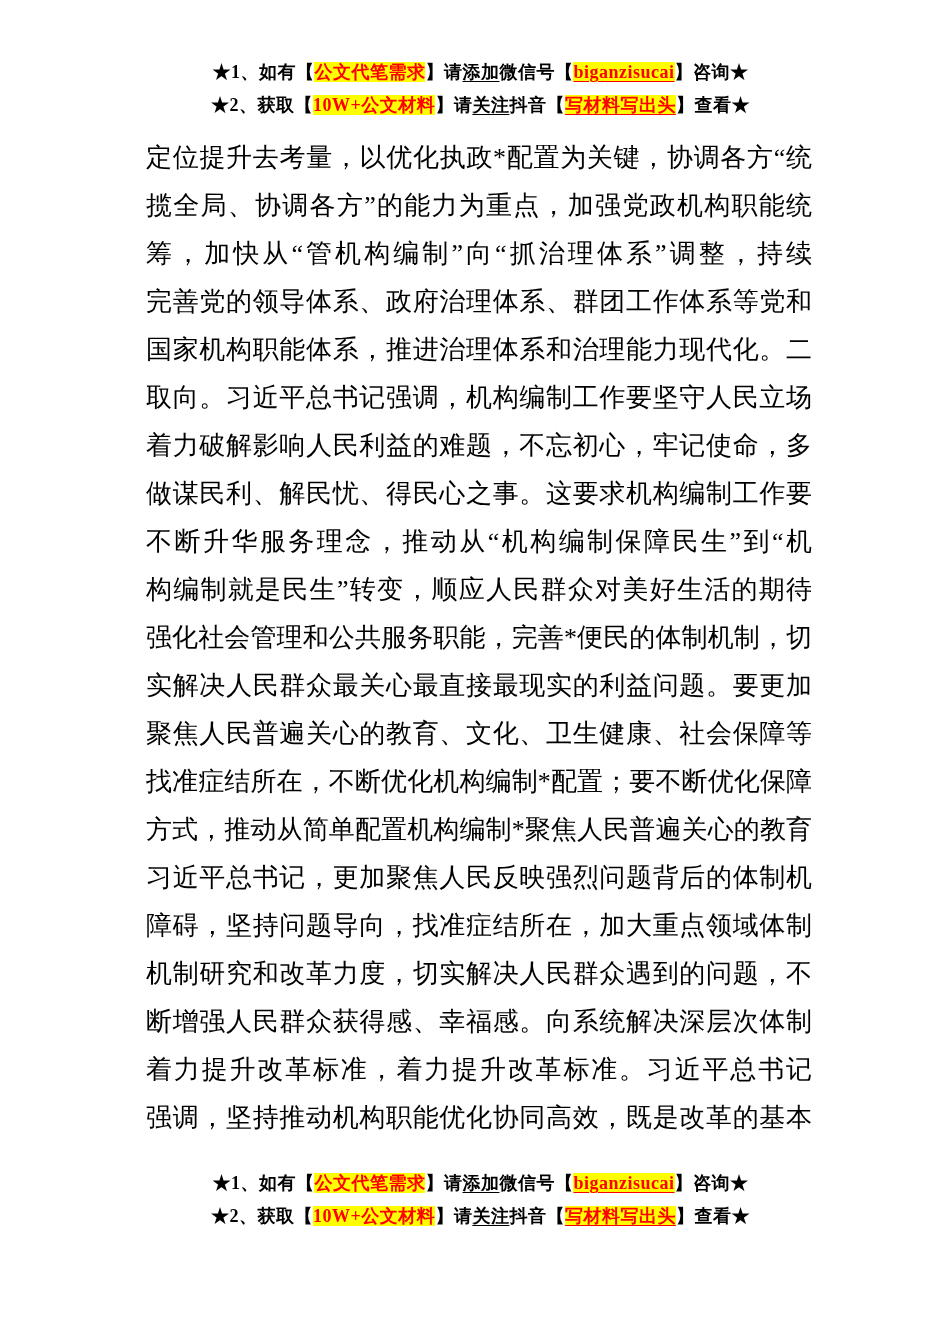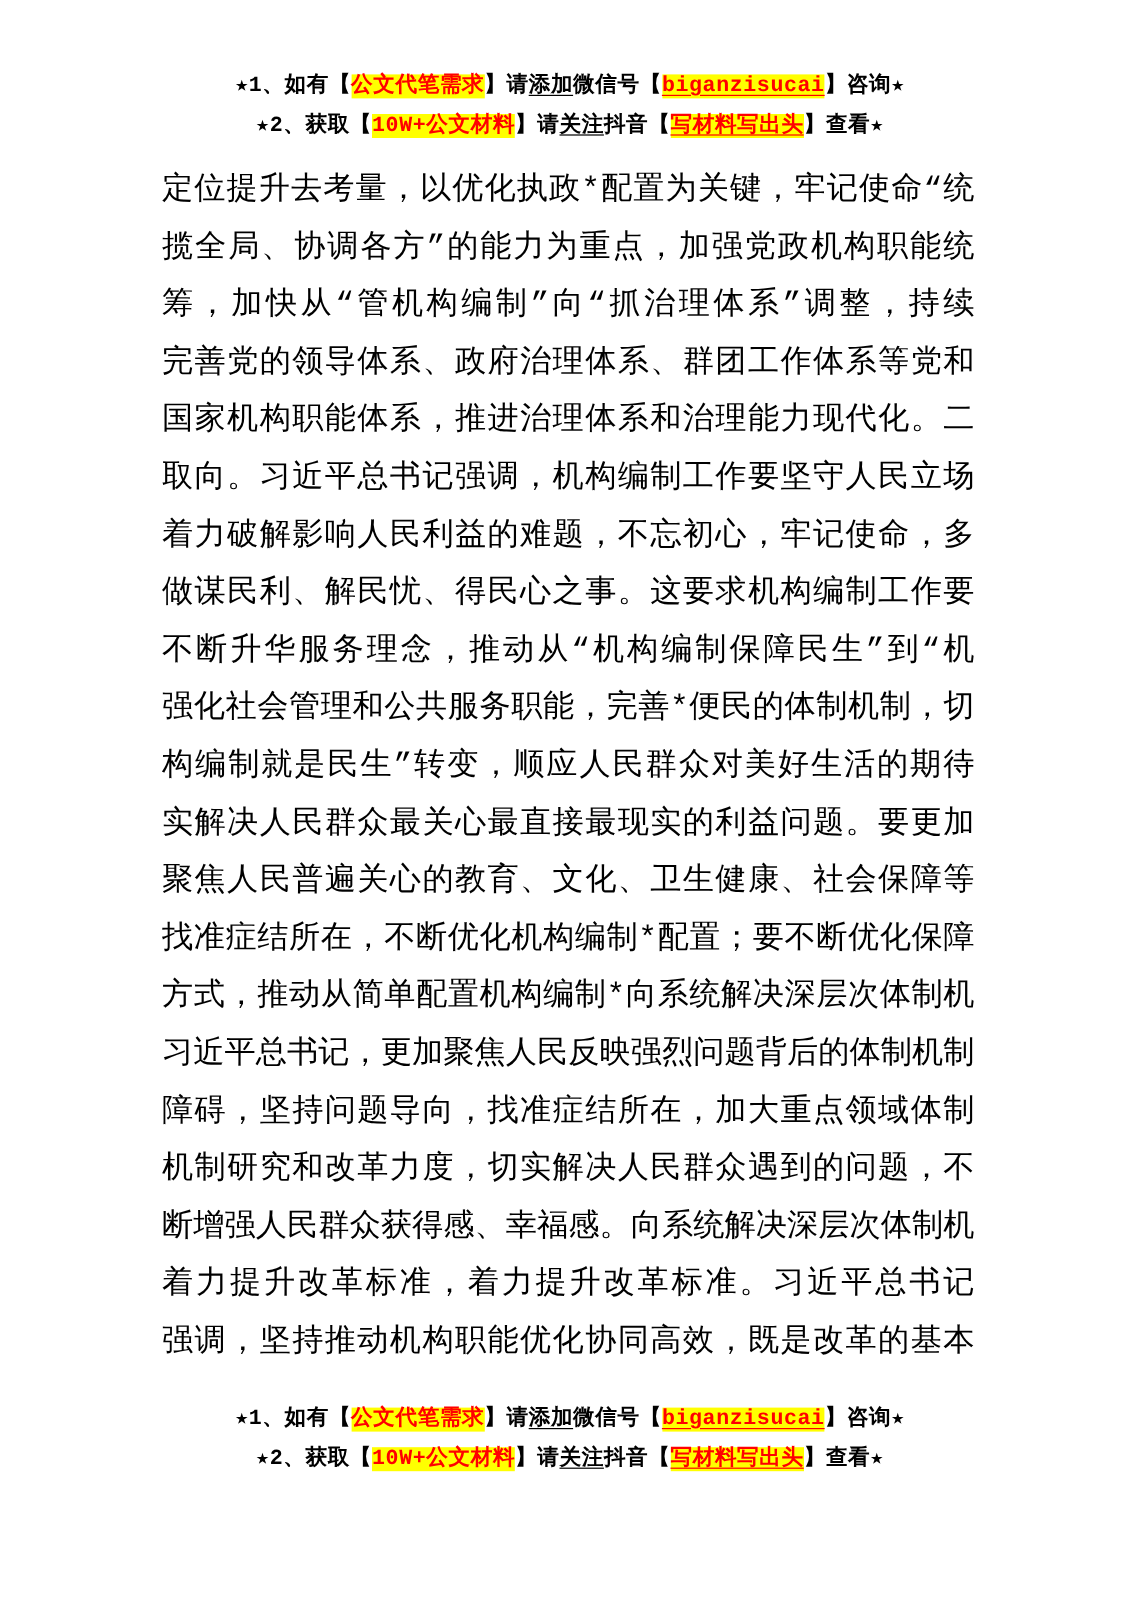--- a/index.html
+++ b/index.html
@@ -2,22 +2,23 @@
 <html><head>
 <meta charset="utf-8">
 <style>
   * { margin: 0; padding: 0; box-sizing: border-box; }
   html, body { background: #ffffff; }
   .page {
     position: relative;
     width: 950px;
     height: 1344px;
     background: #ffffff;
-    font-family: Liberation Mono, monospace;
+    font-family: Liberation Serif, serif;
     overflow: hidden;
+    padding-left: 11px;
   }
   .notice {
     text-align: center;
     font-weight: bold;
     font-size: 18px;
     line-height: 33px;
     color: #000000;
     letter-spacing: 0.5px;
   }
   .notice-top { padding-top: 56px; }
@@ -45,35 +46,35 @@
 <body>
 
 <div class="page">
 
   <div class="notice notice-top">
     <div class="notice-line"><span class="seg plain">★1、如有【</span><span class="seg highlight">公文代笔需求</span><span class="seg plain">】请</span><span class="seg underline">添加</span><span class="seg plain">微信号【</span><span class="seg highlight-underline">biganzisucai</span><span class="seg plain">】咨询★</span></div>
     <div class="notice-line"><span class="seg plain">★2、获取【</span><span class="seg highlight">10W+公文材料</span><span class="seg plain">】请</span><span class="seg underline">关注</span><span class="seg plain">抖音【</span><span class="seg highlight-underline">写材料写出头</span><span class="seg plain">】查看★</span></div>
   </div>
 
   <div class="body-text">
-      <div class="body-line">定位提升去考量，以优化执政*配置为关键，牢记使命“统</div>
+      <div class="body-line">定位提升去考量，以优化执政*配置为关键，协调各方“统</div>
       <div class="body-line">揽全局、协调各方”的能力为重点，加强党政机构职能统</div>
       <div class="body-line">筹，加快从“管机构编制”向“抓治理体系”调整，持续</div>
       <div class="body-line">完善党的领导体系、政府治理体系、群团工作体系等党和</div>
       <div class="body-line">国家机构职能体系，推进治理体系和治理能力现代化。二</div>
       <div class="body-line">取向。习近平总书记强调，机构编制工作要坚守人民立场</div>
       <div class="body-line">着力破解影响人民利益的难题，不忘初心，牢记使命，多</div>
       <div class="body-line">做谋民利、解民忧、得民心之事。这要求机构编制工作要</div>
       <div class="body-line">不断升华服务理念，推动从“机构编制保障民生”到“机</div>
+      <div class="body-line">构编制就是民生”转变，顺应人民群众对美好生活的期待</div>
       <div class="body-line">强化社会管理和公共服务职能，完善*便民的体制机制，切</div>
-      <div class="body-line">构编制就是民生”转变，顺应人民群众对美好生活的期待</div>
       <div class="body-line">实解决人民群众最关心最直接最现实的利益问题。要更加</div>
       <div class="body-line">聚焦人民普遍关心的教育、文化、卫生健康、社会保障等</div>
       <div class="body-line">找准症结所在，不断优化机构编制*配置；要不断优化保障</div>
-      <div class="body-line">方式，推动从简单配置机构编制*向系统解决深层次体制机</div>
+      <div class="body-line">方式，推动从简单配置机构编制*聚焦人民普遍关心的教育</div>
       <div class="body-line">习近平总书记，更加聚焦人民反映强烈问题背后的体制机制</div>
       <div class="body-line">障碍，坚持问题导向，找准症结所在，加大重点领域体制</div>
       <div class="body-line">机制研究和改革力度，切实解决人民群众遇到的问题，不</div>
       <div class="body-line">断增强人民群众获得感、幸福感。向系统解决深层次体制机</div>
       <div class="body-line">着力提升改革标准，着力提升改革标准。习近平总书记</div>
       <div class="body-line">强调，坚持推动机构职能优化协同高效，既是改革的基本</div>
     </div>
 
   <div class="notice notice-bottom">
     <div class="notice-line"><span class="seg plain">★1、如有【</span><span class="seg highlight">公文代笔需求</span><span class="seg plain">】请</span><span class="seg underline">添加</span><span class="seg plain">微信号【</span><span class="seg highlight-underline">biganzisucai</span><span class="seg plain">】咨询★</span></div>

